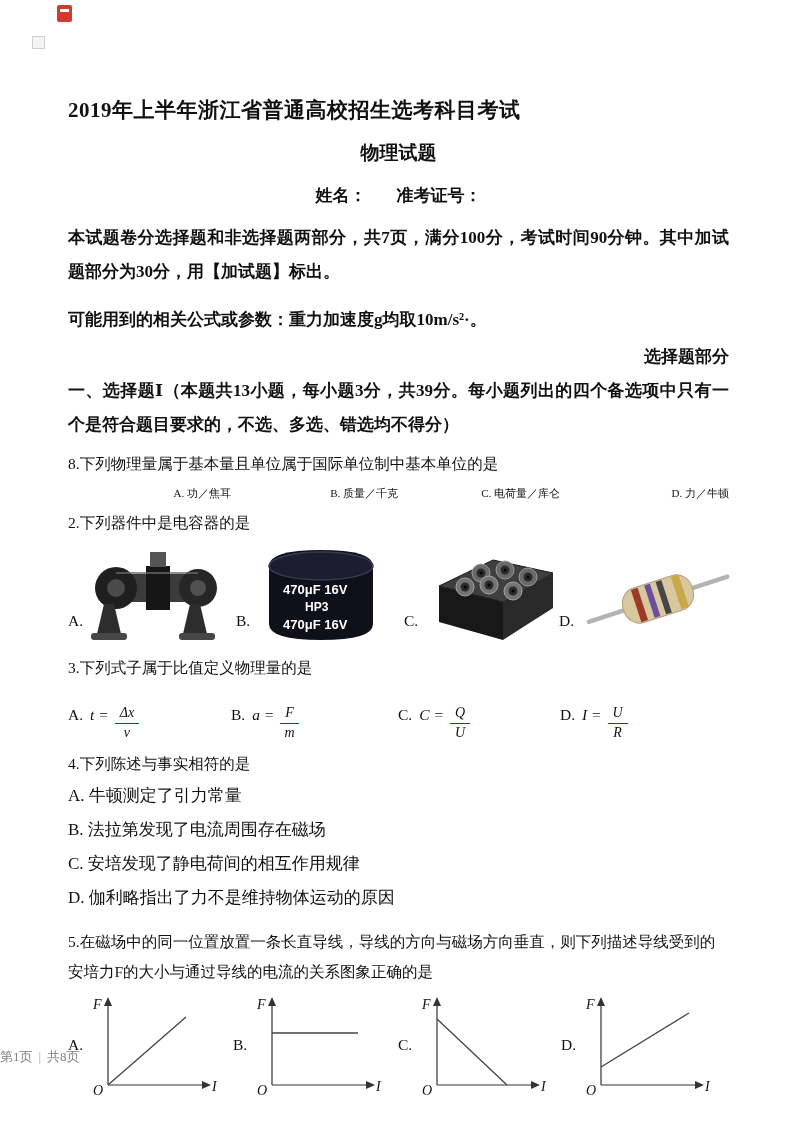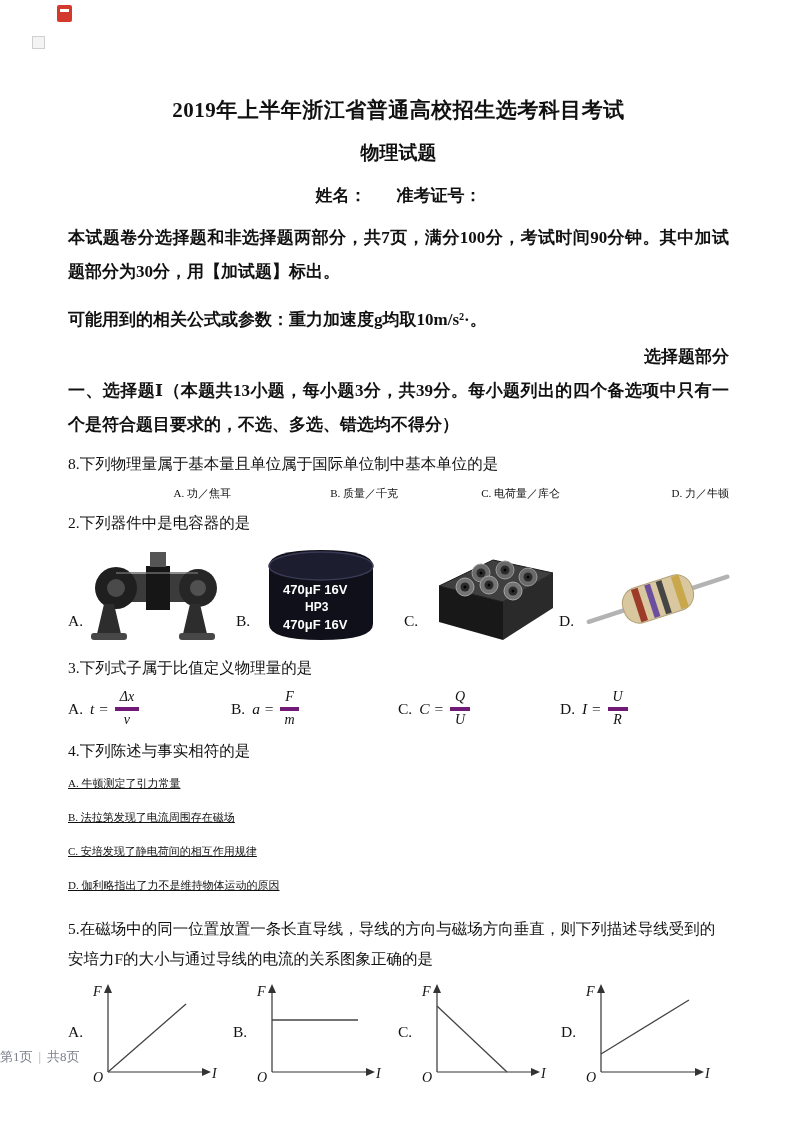--- a/index.html
+++ b/index.html
@@ -11,42 +11,42 @@
 
   
   .deco-bookmark { position:absolute; left:57px; top:5px; width:15px; height:17px;
     background:#d4392e; border-radius:2px; }
   .deco-bookmark::after { content:""; position:absolute; left:3px; top:4px; width:9px; height:3px; background:#fff; }
   .deco-page { position:absolute; left:32px; top:36px; width:13px; height:13px;
     background:#f4f4f4; border:1px solid #cfcfcf; }
 
   .content { position:absolute; left:68px; right:64px; top:96px; }
 
-  .title { text-align:center; font-size:21px; font-weight:700; letter-spacing:.5px; }
+  .title { text-align:left; font-size:21px; font-weight:700; letter-spacing:.5px; }
   .subtitle { text-align:center; font-size:19px; font-weight:700; margin-top:16px; }
   .name-row { display:flex; justify-content:center; gap:30px; font-size:17px; font-weight:700; margin-top:18px; }
   .para { font-size:17px; font-weight:700; line-height:34px; margin-top:14px; text-align:justify; }
   .section-center { text-align:right; font-size:17px; font-weight:700; margin-top:8px; }
   .part-header { font-size:17px; font-weight:700; line-height:34px; margin-top:6px; text-align:justify; }
 
   .stem { font-size:15.5px; line-height:30px; margin-top:7px; }
   .opt-row { display:grid; grid-template-columns:163px 167px 162px 1fr; font-size:11px; margin-top:7px;text-align:right; }
 
   .q2-row { display:grid; grid-template-columns:168px 168px 155px 1fr; margin-top:4px; align-items:end; }
   .img-cell { display:flex; align-items:flex-end; gap:5px; }
   .img-cell .opt-label { font-size:15.5px; margin-bottom:16px; }
 
   .q3-row { display:grid; grid-template-columns:163px 167px 162px 1fr; margin-top:6px; align-items:center; }
   .q3-opt { display:flex; align-items:center; gap:7px; font-size:15.5px; }
   .math { display:inline-flex; align-items:center; gap:6px; font-style:italic; }
   .frac { display:inline-flex; flex-direction:column; align-items:center; font-size:14px; line-height:1.2; }
-  .frac .num { padding:0 5px 1px 5px; border-bottom:4px solid #701a75; }
+  .frac .num { padding:0 5px 1px 5px; border-bottom:1px solid #701a75;margin-top:16px; }
   .frac .den { padding-top:1px; }
 
-  .q4-opt { font-size:11px; line-height:34px;text-decoration:underline; }
+  .q4-opt { font-size:17px; line-height:34px; }
 
   .q5-row { display:grid; grid-template-columns:165px 165px 163px 1fr; margin-top:8px; }
   .graph-cell { display:flex; align-items:center; gap:3px; }
   .graph-cell .opt-label { font-size:15.5px; }
   .axis-label { font-style:italic; font-size:14px; fill:#111; font-family:"Liberation Serif","DejaVu Serif",serif; }
 
   .footer { position:absolute; left:0; right:0; bottom:56px; 
     font-size:13px; color:#7b7f8a; }
   .footer .sep { color:#aab; padding:0 6px; }
 </style>

